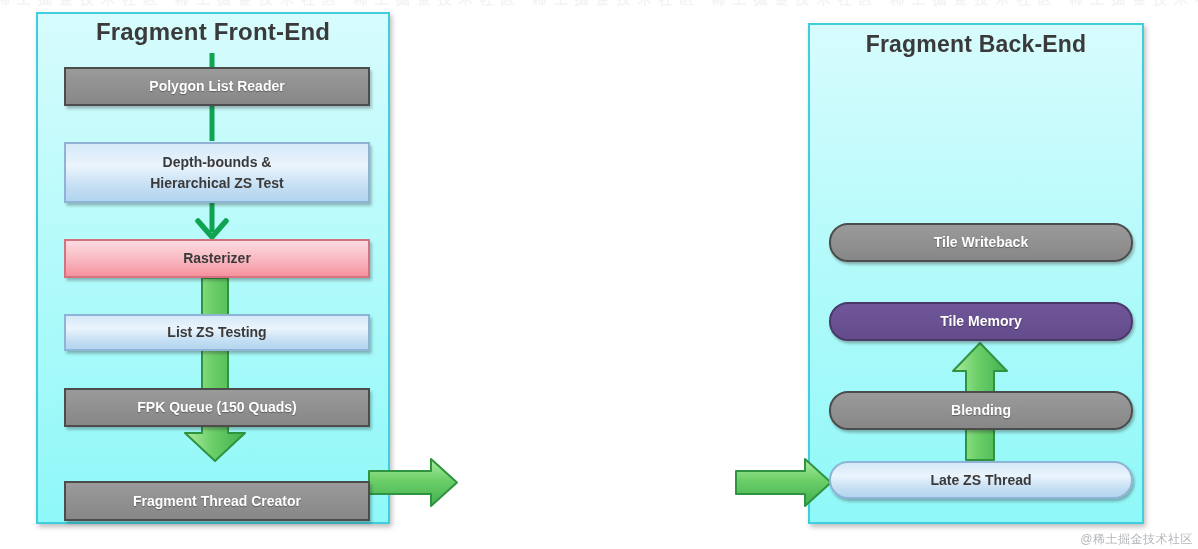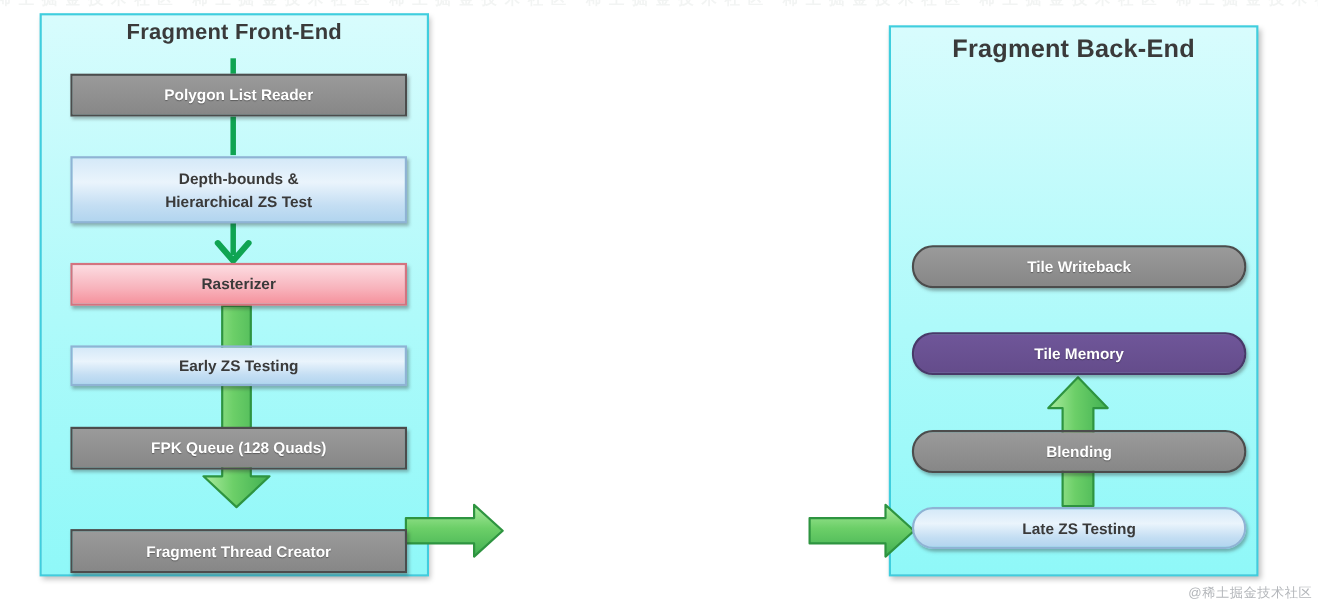--- a/index.html
+++ b/index.html
@@ -19,21 +19,21 @@
   #back-end-container{left:808px;top:23px;width:336px;height:501px;}
   #tripipe-box{
     left:457px;top:435px;width:281px;height:93px;
     display:flex;align-items:center;justify-content:center;
     background:linear-gradient(180deg,#e2fdfe 0%,#bdf9fa 55%,#a3f6f7 100%);
   }
   .container-title{
     position:absolute;z-index:3;text-align:center;
     font-weight:bold;color:#3a3a3a;letter-spacing:0.2px;
   }
-  #front-end-title{left:36px;top:18px;width:354px;font-size:20px;}
+  #front-end-title{left:36px;top:18px;width:354px;font-size:24px;}
   #back-end-title{left:808px;top:31px;width:336px;font-size:23px;}
   #tripipe-label{font-size:24px;font-weight:bold;color:#3a3a3a;}
   
   #arrow-layer{position:absolute;left:0;top:0;z-index:2;}
   
   .node{
     position:absolute;z-index:3;box-sizing:border-box;
     display:flex;align-items:center;justify-content:center;
     text-align:center;font-weight:bold;font-size:14px;line-height:1.45;
     white-space:pre-line;border:2px solid;
@@ -108,23 +108,23 @@
     <polygon points="736,471 805,471 805,459 831,482.5 805,506 805,494 736,494" fill="url(#gHorz)" stroke="#2e9440" stroke-width="2" stroke-linejoin="round"></polygon>
   </svg>
 
   <div class="container-title" id="front-end-title">Fragment Front-End</div>
   <div class="container-title" id="back-end-title">Fragment Back-End</div>
 
   <div class="node fe-node node-gray" id="node-polygon-list-reader">Polygon List Reader</div>
   <div class="node fe-node node-blue" id="node-depth-bounds">Depth-bounds &amp;
 Hierarchical ZS Test</div>
   <div class="node fe-node node-pink" id="node-rasterizer">Rasterizer</div>
-  <div class="node fe-node node-blue" id="node-early-zs">Early ZS Testing</div>
-  <div class="node fe-node node-gray" id="node-fpk-queue">FPK Queue (128 Quads)</div>
+  <div class="node fe-node node-blue" id="node-early-zs">List ZS Testing</div>
+  <div class="node fe-node node-gray" id="node-fpk-queue">FPK Queue (150 Quads)</div>
   <div class="node fe-node node-gray" id="node-fragment-thread-creator">Fragment Thread Creator</div>
 
   <div class="node be-node node-gray" id="node-tile-writeback">Tile Writeback</div>
   <div class="node be-node node-purple" id="node-tile-memory">Tile Memory</div>
   <div class="node be-node node-gray" id="node-blending">Blending</div>
-  <div class="node be-node node-blue" id="node-late-zs">Late ZS Testing</div>
+  <div class="node be-node node-blue" id="node-late-zs">Late ZS Thread</div>
 
   <div id="watermark-bottom">@稀土掘金技术社区</div>
 </div>
 
 </body></html>

